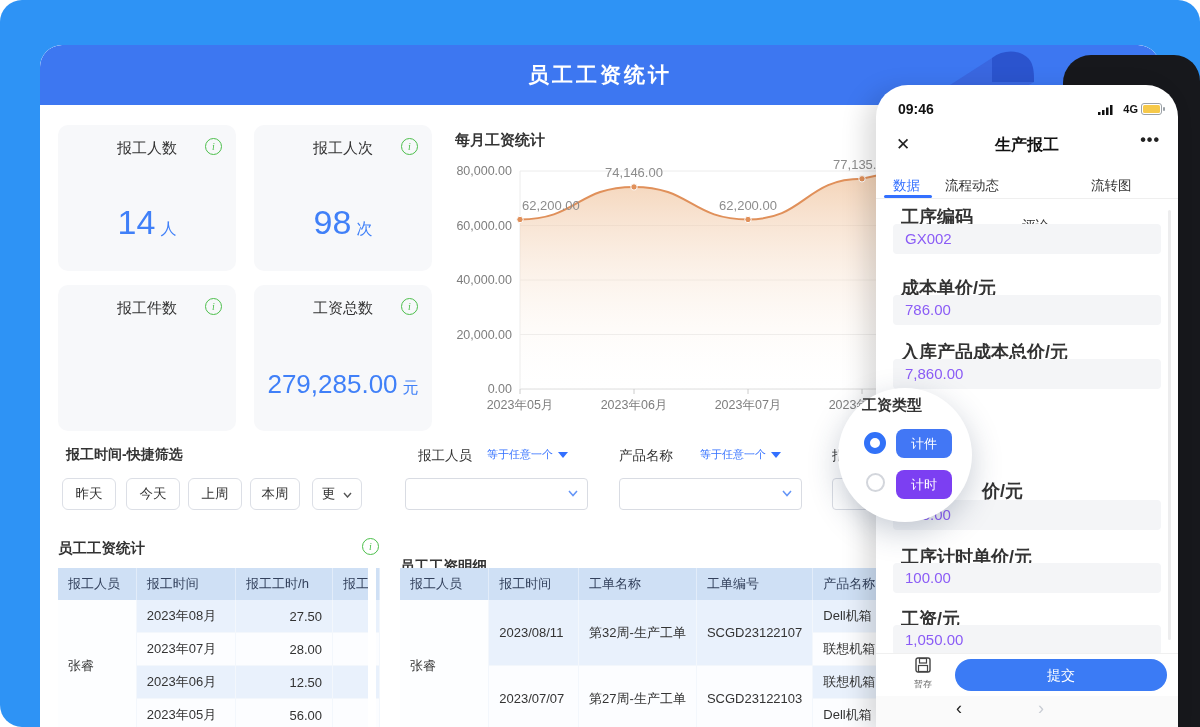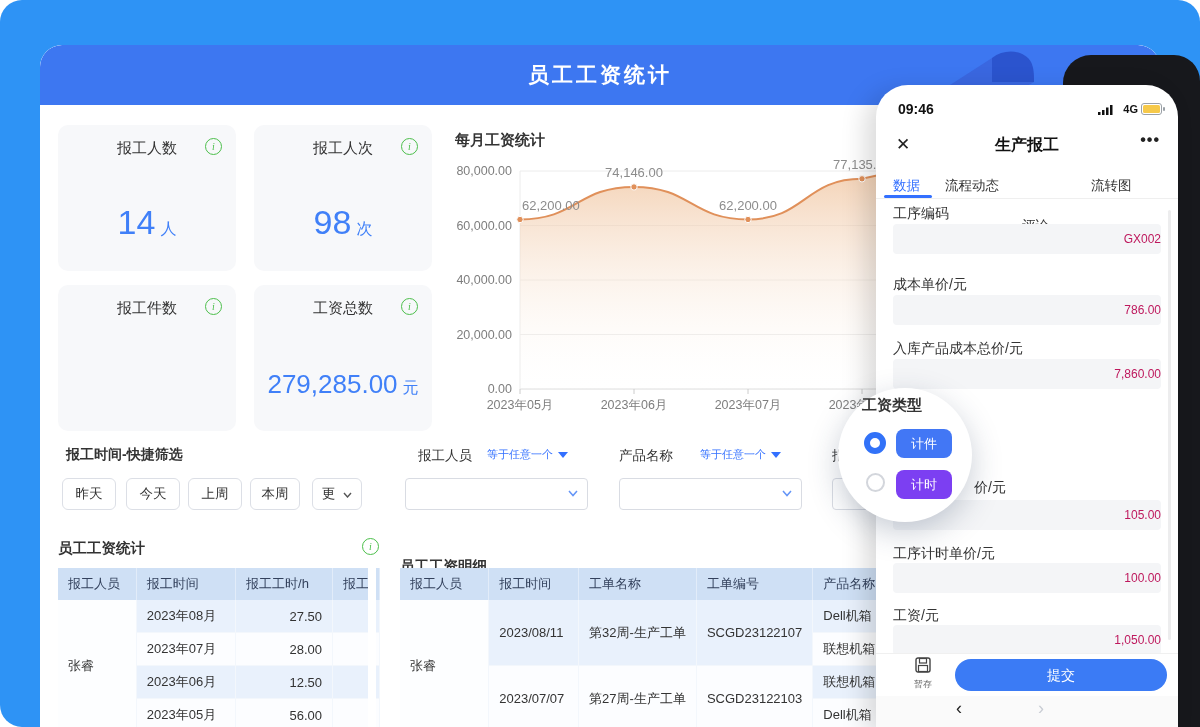--- a/index.html
+++ b/index.html
@@ -54,23 +54,23 @@
   .pnet{position:absolute;top:18px;font-size:11px;font-weight:bold;color:#111;}
   .pclose{position:absolute;left:20px;top:49px;font-size:17px;color:#222;cursor:pointer;}
   .ptitle{position:absolute;left:0;top:50px;width:100%;text-align:center;font-size:16px;
     font-weight:bold;color:#111;}
   .pmore{position:absolute;right:18px;top:46px;font-size:16px;font-weight:bold;color:#222;
     letter-spacing:1px;cursor:pointer;}
   .ptab{position:absolute;top:92px;font-size:13.5px;color:#333;cursor:pointer;}
   .ptab.on{color:#3370FF;}
   .tabline{position:absolute;left:8px;top:110px;width:48px;height:3px;background:#3370FF;border-radius:2px;}
   .tabdiv{position:absolute;left:0;top:113px;width:100%;height:1px;background:#EFEFEF;}
-  .flabel{position:absolute;font-size:14px;font-weight:normal;color:#333;}
+  .flabel{position:absolute;font-size:18px;font-weight:bold;color:#333;margin-left:8px;}
   .fbox{position:absolute;left:17px;width:268px;height:30px;background:#F4F5F7;border-radius:4px;
-    font-size:12px;color:#be185d;line-height:30px;padding-left:12px;box-sizing:border-box;text-align:right;}
+    font-size:15px;color:#8b5cf6;line-height:30px;padding-left:12px;box-sizing:border-box;}
   .pfoot{position:absolute;left:0;top:568px;width:100%;height:42px;background:#fff;border-top:1px solid #F0F0F0;}
   .submit{position:absolute;left:79px;top:5px;width:212px;height:32px;background:#3B7BF5;border-radius:16px;
     color:#fff;font-size:14px;text-align:center;line-height:32px;cursor:pointer;}
   .save{position:absolute;left:32px;top:3px;width:30px;text-align:center;cursor:pointer;}
   .save .t{font-size:9px;color:#666;margin-top:1px;}
   .parea{position:absolute;left:0;top:611px;width:100%;height:31px;background:#FAFAFA;}
   .arrow{position:absolute;top:2px;font-size:18px;cursor:pointer;}
   
   #popup{position:absolute;left:838px;top:388px;width:134px;height:134px;border-radius:50%;
     background:#fff;box-shadow:0 10px 30px rgba(40,60,90,.25);}

